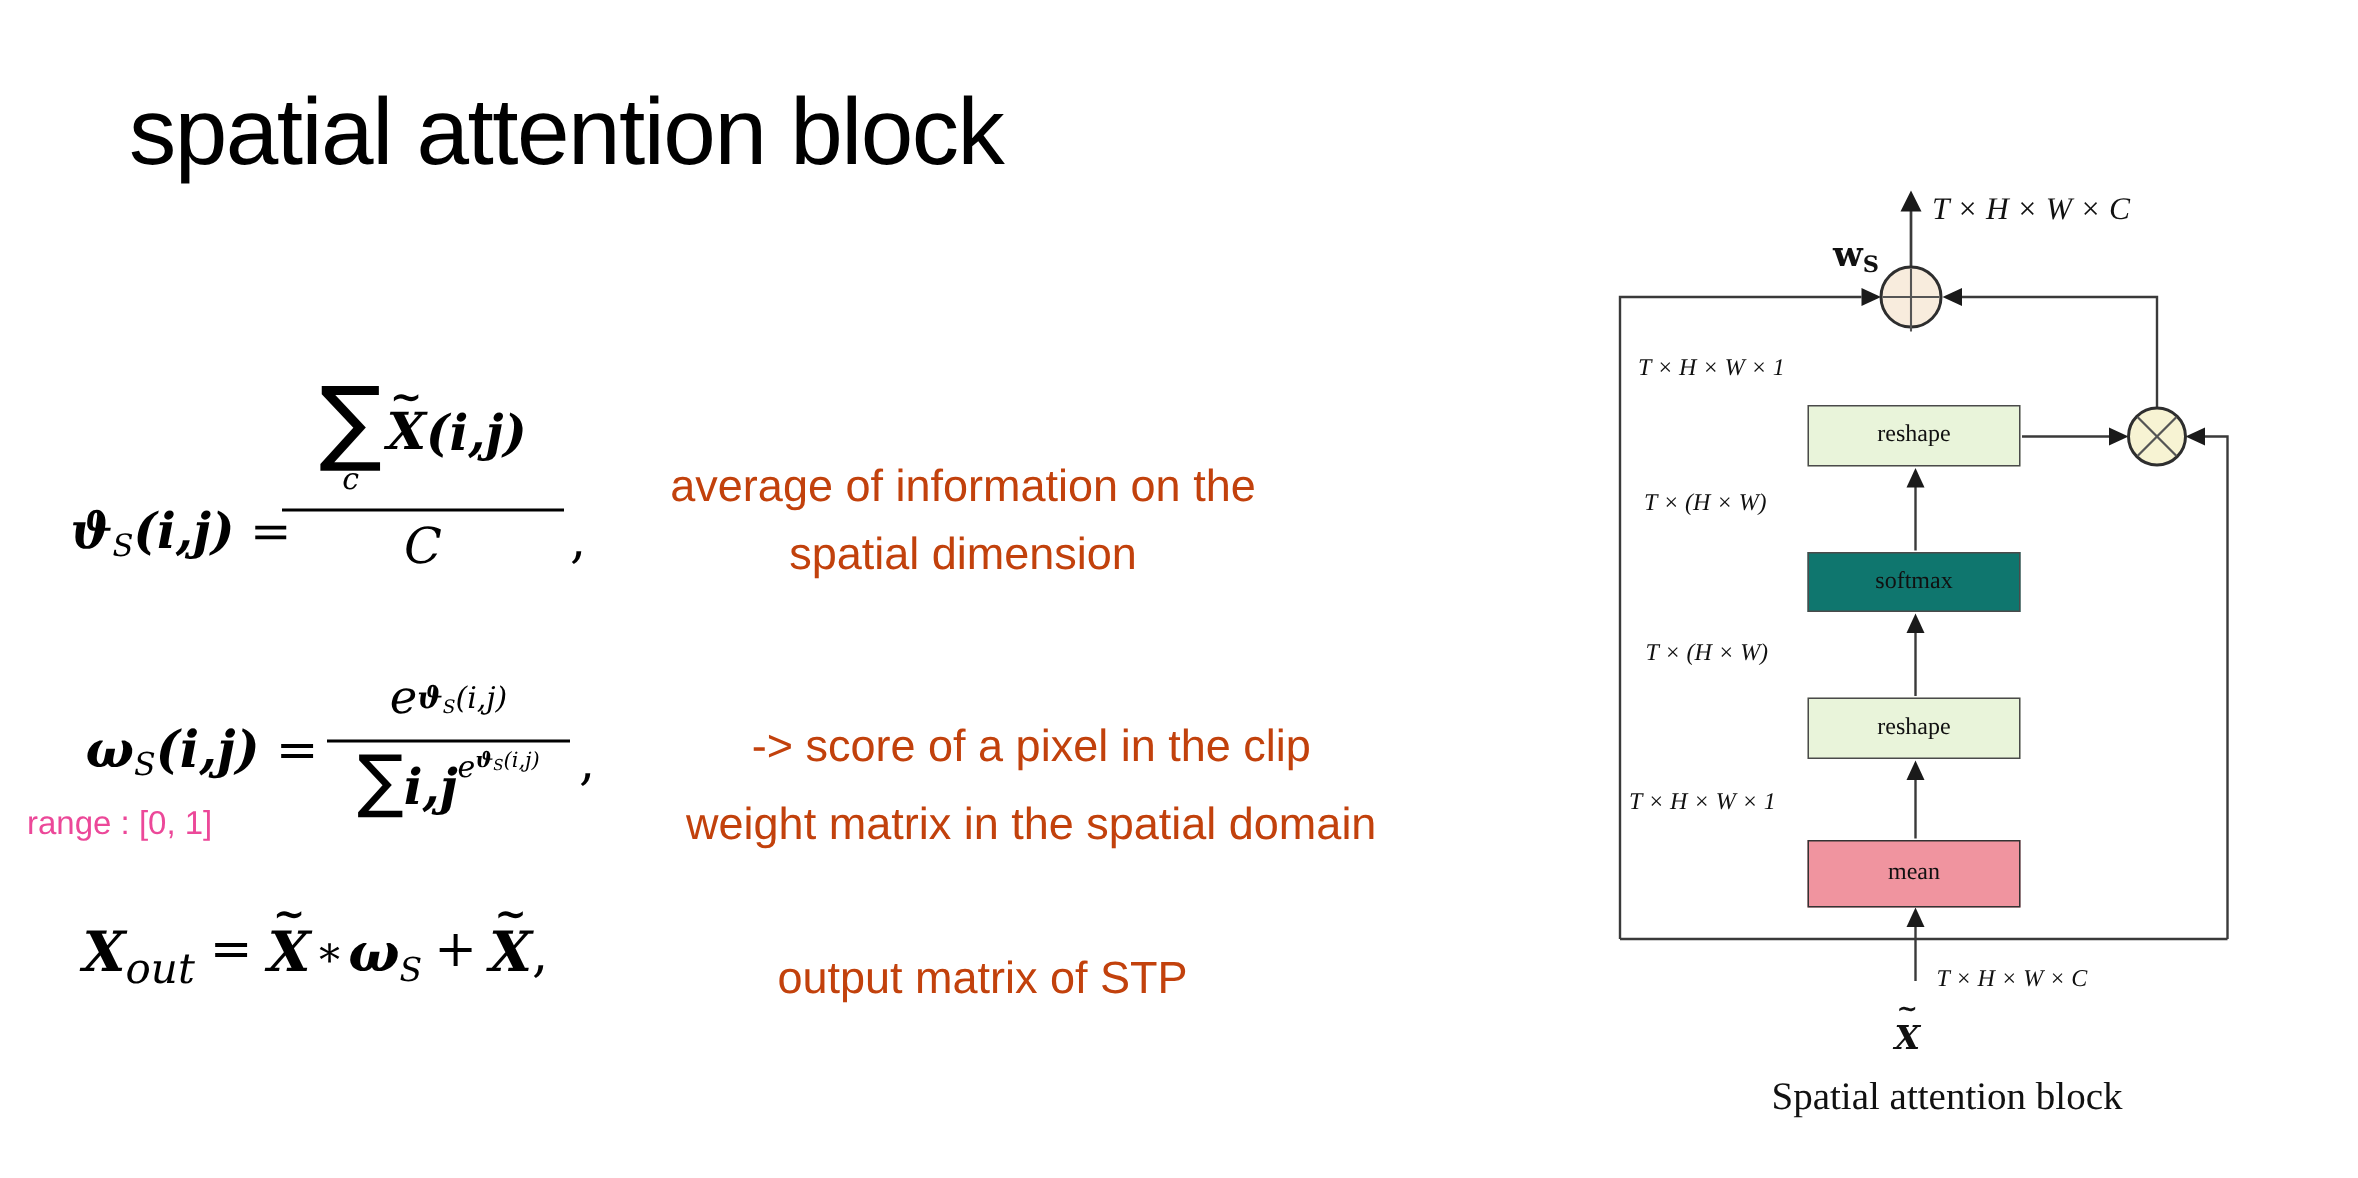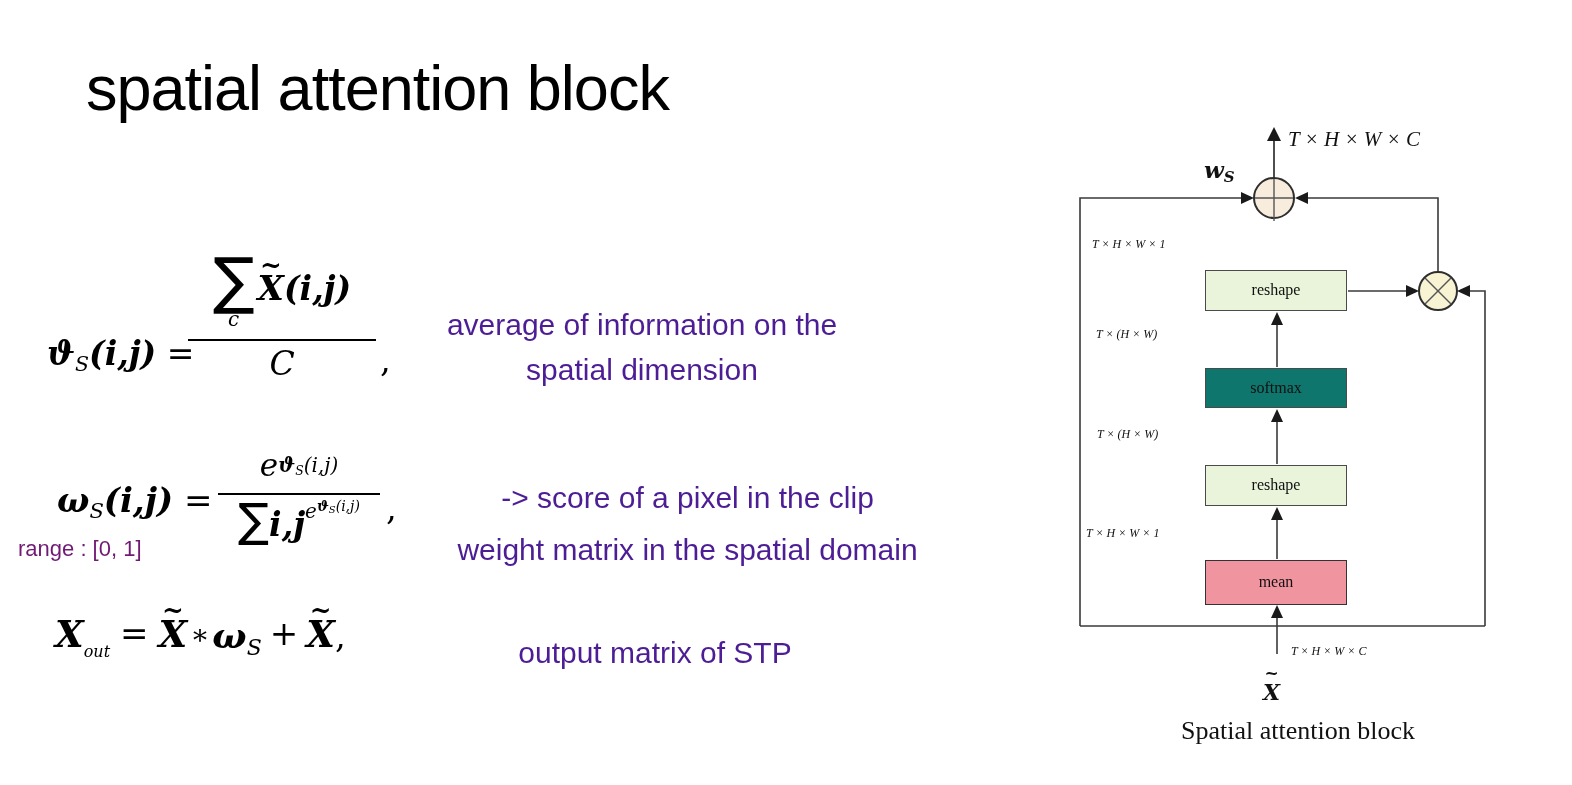--- a/index.html
+++ b/index.html
@@ -19,38 +19,38 @@
   .frac{position:absolute;display:inline-flex;flex-direction:column;align-items:center;}
   .frac .num{display:flex;align-items:center;justify-content:center;}
   .frac .den{align-self:stretch;text-align:center;border-top:2.5px solid #000;}
   .sumop{display:inline-flex;flex-direction:column;align-items:center;line-height:1;}
   .sumop .sg{font-family:"DejaVu Sans","DejaVu Serif",sans-serif;line-height:0.92;}
   .sumop .su{font-style:italic;line-height:1;}
   .xt{display:inline-flex;flex-direction:column;align-items:center;line-height:1;}
   .xt .tl{height:12px;line-height:0.5;overflow:visible;font-weight:bold;}
   .xt .xb{font-style:italic;font-weight:bold;line-height:1;}
   .comma{position:absolute;font-size:34px;}
-  .range-note{position:absolute;left:18px;top:536px;font-size:22px;color:#701a75;
+  .range-note{position:absolute;left:18px;top:536px;font-size:22px;color:#ec4899;
               font-family:"Liberation Sans","DejaVu Sans",sans-serif;}
 
   
-  .red{position:absolute;color:#4c1d95;text-align:center;font-size:30px;line-height:45px;}
+  .red{position:absolute;color:#c2410c;text-align:center;font-size:30px;line-height:45px;}
 
   
   #diagram{position:absolute;left:1060px;top:118px;width:480px;height:655px;}
   #diagram svg{position:absolute;left:0;top:0;}
   .dbox{position:absolute;width:142px;text-align:center;
         font-family:"Liberation Serif","DejaVu Serif",serif;font-size:16px;color:#111;
         border:1.5px solid #4a4a4a;box-sizing:border-box;}
   .dlabel{position:absolute;font-family:"Liberation Serif","DejaVu Serif",serif;
-          font-style:italic;font-size:12px;color:#111;white-space:nowrap;}
+          font-style:italic;font-size:16px;color:#111;white-space:nowrap;}
   .dcaption{position:absolute;left:98px;top:598px;width:280px;text-align:center;
             font-family:"Liberation Serif","DejaVu Serif",serif;font-size:26px;color:#111;}
-  .ws{position:absolute;left:144px;top:38px;font-family:"DejaVu Serif",serif;
-      font-size:23px;font-weight:bold;font-style:italic;color:#111;}
+  .ws{position:absolute;left:162px;top:38px;font-family:"DejaVu Serif",serif;
+      font-size:23px;font-weight:bold;color:#111;}
   .ws .s{font-size:15px;vertical-align:-4px;}
   .xin{position:absolute;left:203px;top:551px;font-family:"DejaVu Serif",serif;color:#111;}
   .xin .tl{font-size:17px;}
   .xin .xb{font-size:22px;}
 </style>
 </head>
 <body>
 
 <div id="slide">
 
@@ -89,21 +89,21 @@
         <span class="mb" style="font-size:33px;line-height:1.05;">i,j</span>
         <span style="transform:translateY(-22px);font-size:20px;line-height:1;"><span class="mi">e</span><span style="font-size:14px;vertical-align:7px;"><span class="mb">ϑ</span><span style="font-size:10px;font-style:italic;vertical-align:-2px;">S</span><span class="mi">(i,j)</span></span></span>
       </span>
     </div>
   </div>
   <div class="math comma" style="left:386px;top:488px;">,</div>
   <div class="range-note">range : [0, 1]</div>
 
   <div class="math" style="position:absolute;left:55px;top:604px;display:flex;align-items:flex-end;">
     <span class="mb" style="font-size:37px;line-height:1;">X</span>
-    <span class="mi" style="font-size:16px;transform:translateY(7px);line-height:1;">out</span>
+    <span class="mi" style="font-size:28px;transform:translateY(7px);line-height:1;">out</span>
     <span style="font-size:34px;line-height:1;margin:0 10px;transform:translateY(-3px);">=</span>
     <span class="xt">
       <span class="tl" style="font-size:26px;">~</span>
       <span class="xb" style="font-size:37px;">X</span>
     </span>
     <span style="font-size:28px;line-height:1;margin:0 3px;transform:translateY(-4px);">∗</span>
     <span class="mb" style="font-size:36px;line-height:1;">ω</span>
     <span class="mi" style="font-size:22px;transform:translateY(6px);line-height:1;">S</span>
     <span style="font-size:34px;line-height:1;margin:0 8px;transform:translateY(-3px);">+</span>
     <span class="xt">

